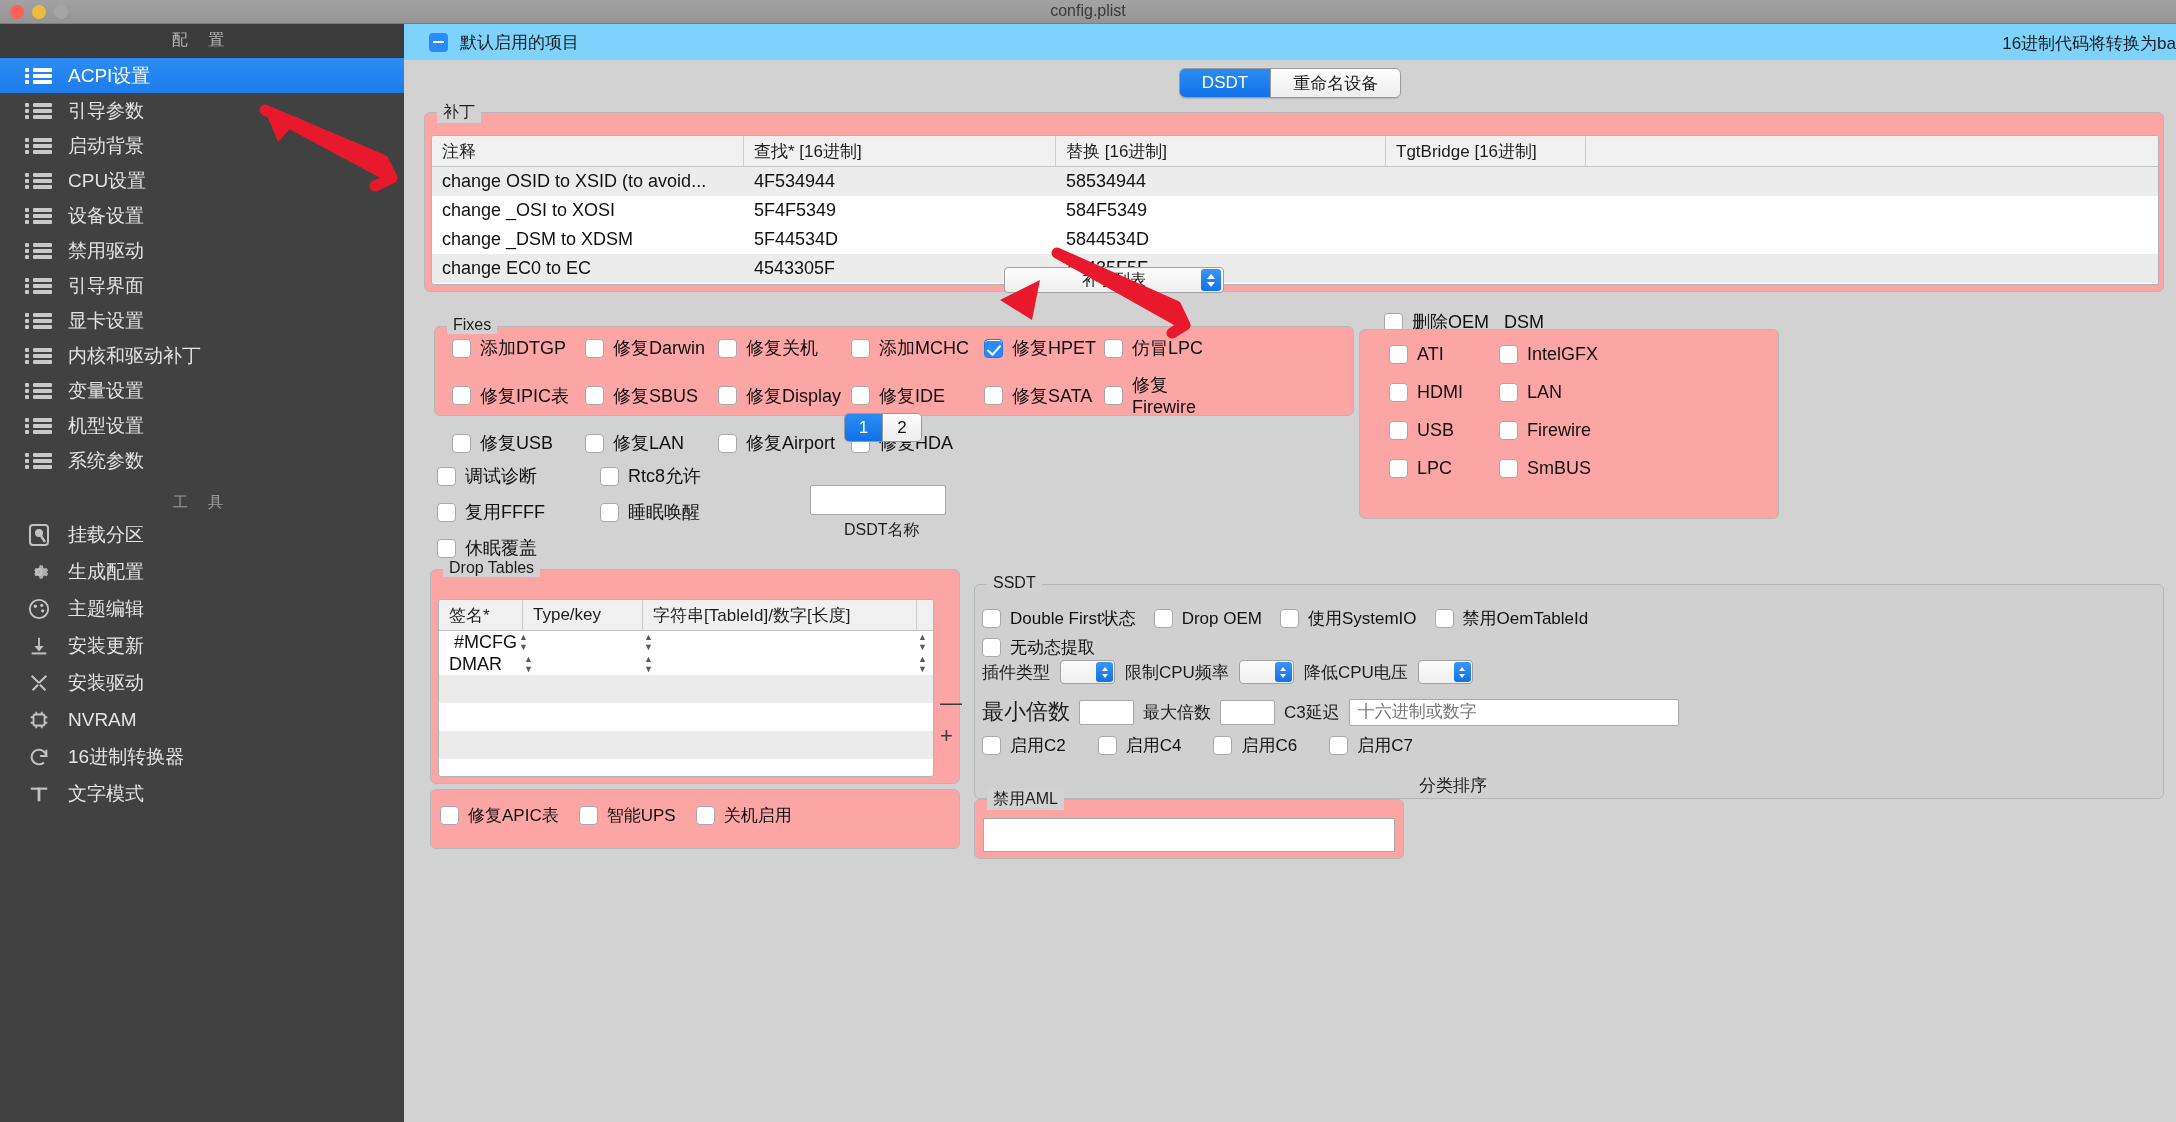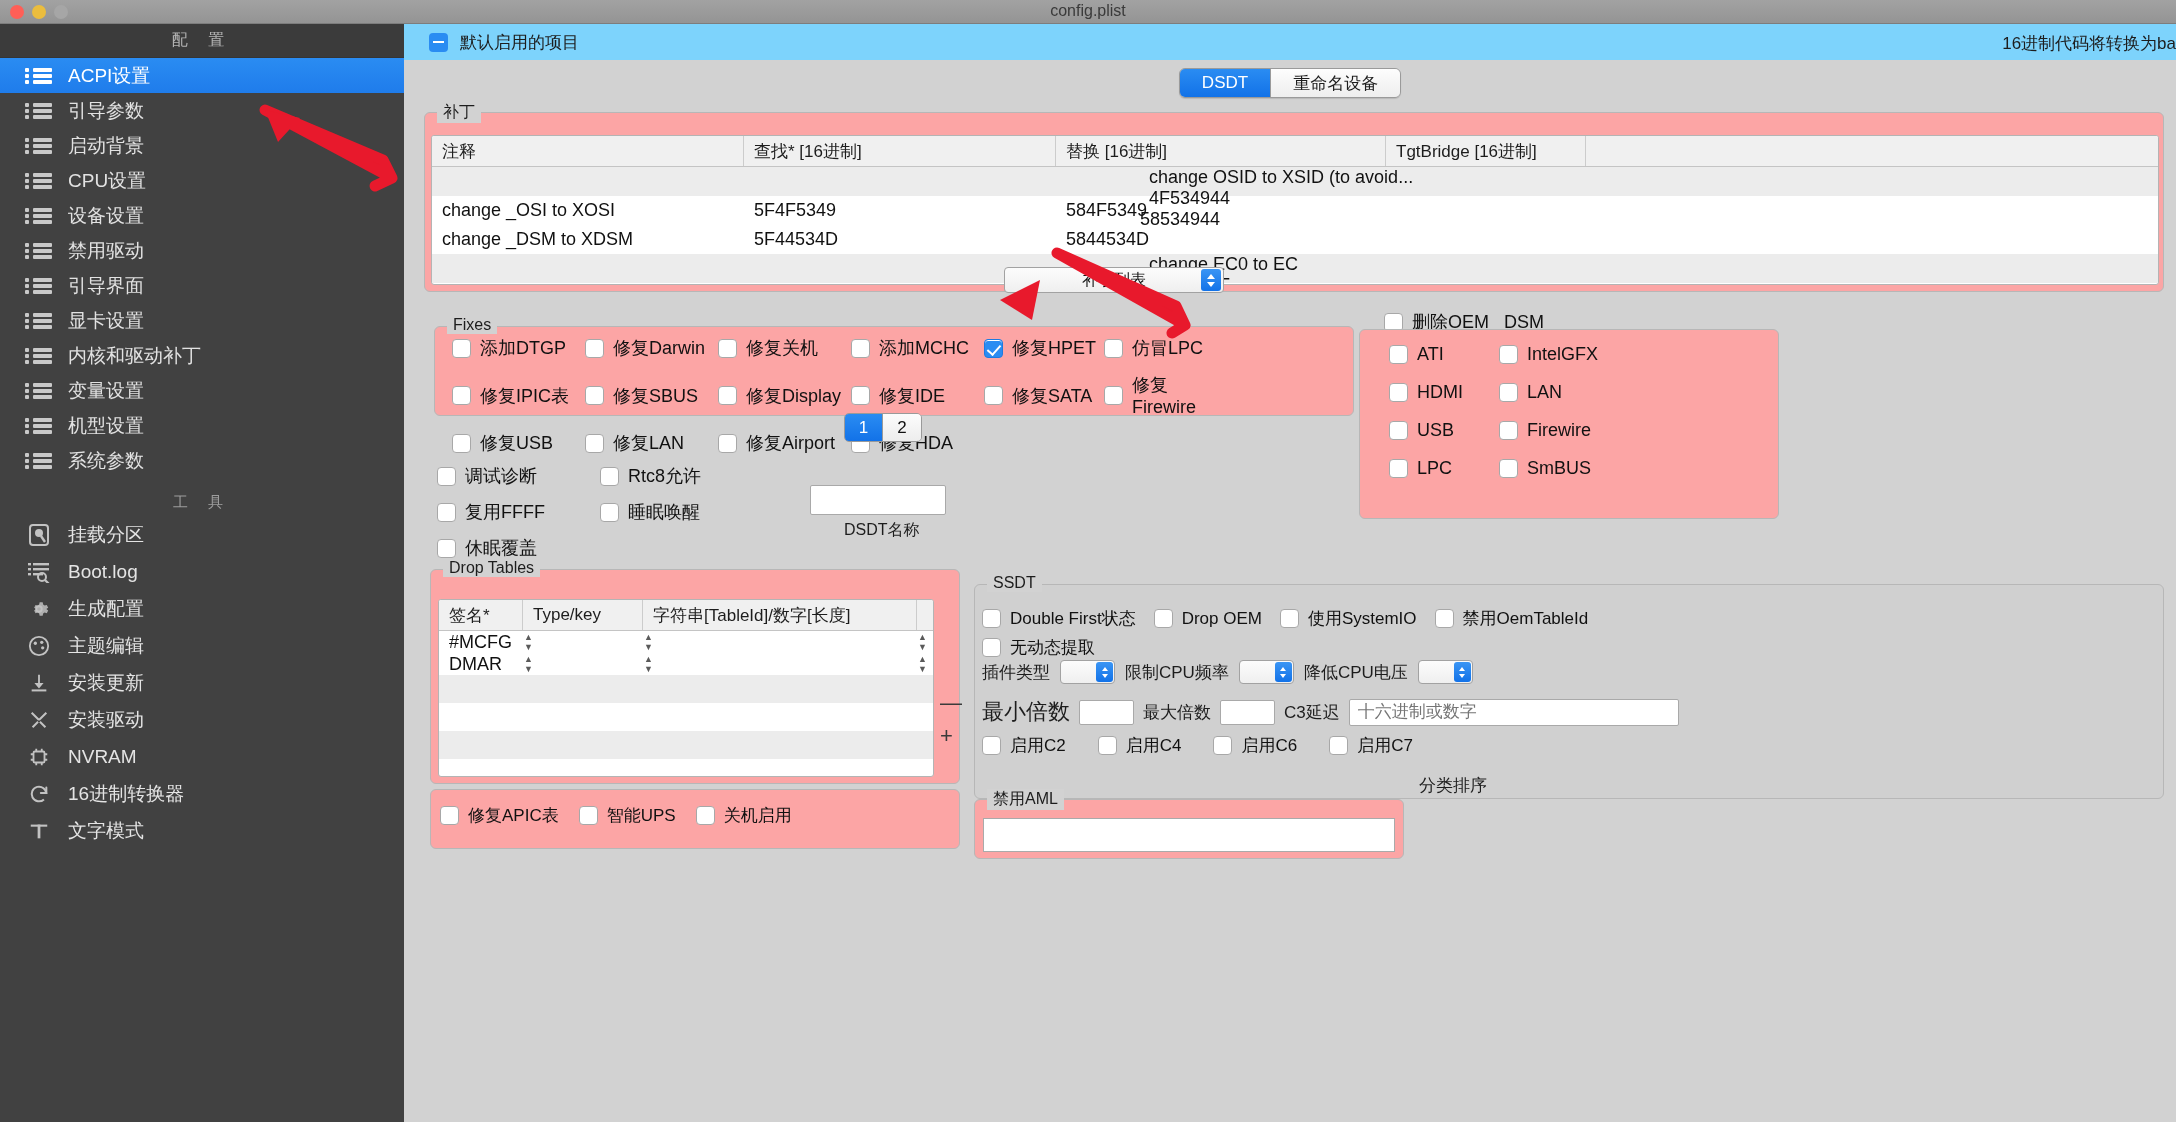--- a/index.html
+++ b/index.html
@@ -100,21 +100,21 @@
   }
 
   
   .tbl { position:absolute; background:#fff; border:1px solid #b4b4b4;
          border-radius: 3px; overflow:hidden; }
   .tbl-head { display:flex; height: 31px; background: #f0f0f0;
               border-bottom: 1px solid #c4c4c4; }
   .tbl-head div { font-size: 17px; color:#1d1d1d; display:flex; align-items:center;
                   padding-left: 10px; border-right: 1px solid #ccc; }
   .tbl-row { display:flex; height: 29px; align-items:center; }
-  .tbl-row.alt { background:#ececec;flex-direction:column; }
+  .tbl-row.alt { background:#ececec; }
   .tbl-row div { font-size: 18px; color:#111; padding-left: 10px; }
 
   .c1 { width: 312px; } .c2 { width: 312px; } .c3 { width: 330px; } .c4 { width: 200px; }
 
   
   .popup {
     position:absolute; height: 26px; border:1px solid #a2a2a2; border-radius:4px;
     background: linear-gradient(to bottom,#fcfcfc,#efefef);
     display:flex; align-items:center; justify-content:center;
     font-size: 16px; color:#111;
@@ -335,37 +335,20 @@
       <span class="tool-glyph">
         <svg width="20" height="22" viewBox="0 0 20 22">
             <rect x="1" y="1" width="18" height="20" rx="3" fill="none" stroke="#c2c2c2" stroke-width="2"></rect>
             <circle cx="10" cy="9" r="4" fill="#c2c2c2"></circle>
             <path d="M12 12 L16 18" stroke="#c2c2c2" stroke-width="2.4"></path>
           </svg>
       </span>
       <span>挂载分区</span>
     </div>
 
-    <div class="sb-tool">
-      <span class="tool-glyph">
-        <svg width="22" height="22" viewBox="0 0 22 22">
-            <g fill="#c2c2c2">
-              <rect x="0" y="2" width="3" height="2.4"></rect>
-              <rect x="5" y="2" width="16" height="2.4"></rect>
-              <rect x="0" y="7" width="3" height="2.4"></rect>
-              <rect x="5" y="7" width="16" height="2.4"></rect>
-              <rect x="0" y="12" width="3" height="2.4"></rect>
-              <rect x="5" y="12" width="10" height="2.4"></rect>
-            </g>
-            <circle cx="14" cy="16" r="4" fill="none" stroke="#c2c2c2" stroke-width="2"></circle>
-            <path d="M17 19 L21 23" stroke="#c2c2c2" stroke-width="2.2"></path>
-          </svg>
-      </span>
-      <span>Boot.log</span>
-    </div>
 
     <div class="sb-tool">
       <span class="tool-glyph">
         <svg width="22" height="22" viewBox="0 0 24 24" fill="#c2c2c2">
             <path d="M12 8a4 4 0 100 8 4 4 0 000-8zm0 6a2 2 0 110-4 2 2 0 010 4z"></path>
             <path d="M20 12l2-1.5-1.5-3-2.4.7a7 7 0 00-1.6-1l-.5-2.5h-3.3l-.5 2.5a7 7 0 00-1.6 1l-2.4-.7L6.7 10.5 8.7 12l-2 1.5 1.5 3 2.4-.7c.5.4 1 .7 1.6 1l.5 2.5h3.3l.5-2.5c.6-.3 1.1-.6 1.6-1l2.4.7 1.5-3z" opacity=".85"></path>
           </svg>
       </span>
       <span>生成配置</span>
     </div>
@@ -642,21 +625,21 @@
     <div class="group" style="left:26px; top:545px; width:530px; height:215px;">
       <div class="glabel">Drop Tables</div>
     </div>
     <div class="tbl" style="left:34px; top:575px; width:496px; height:178px;">
       <div class="tbl-head">
         <div style="width:84px">签名*</div>
         <div style="width:120px">Type/key</div>
         <div style="width:274px">字符串[TableId]/数字[长度]</div>
       </div>
       <div class="tbl-row" style="height:22px">
-        <div style="width:100px;display:flex;align-items:center;justify-content:space-between;padding-right:4px;">
+        <div style="width:100px;display:flex;align-items:center;justify-content:center;padding-right:4px;">
           <span>#MCFG</span>
           <span class="stepper">
               <span>▲</span>
               <span>▼</span>
             </span>
         </div>
         <div style="width:120px;display:flex;align-items:center;justify-content:flex-end;padding-right:4px;">
           <span class="stepper">
               <span>▲</span>
               <span>▼</span>

